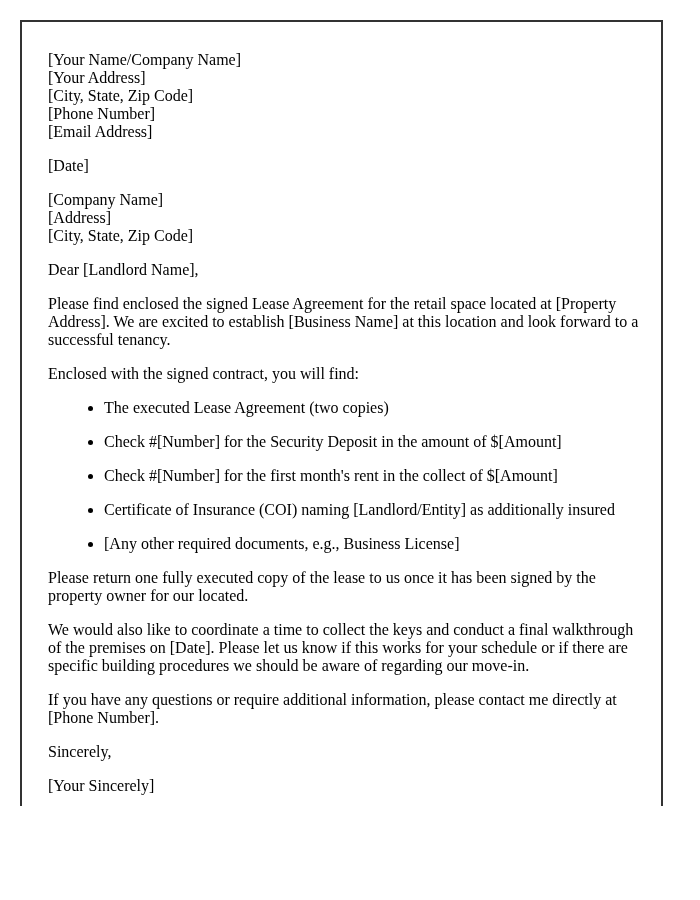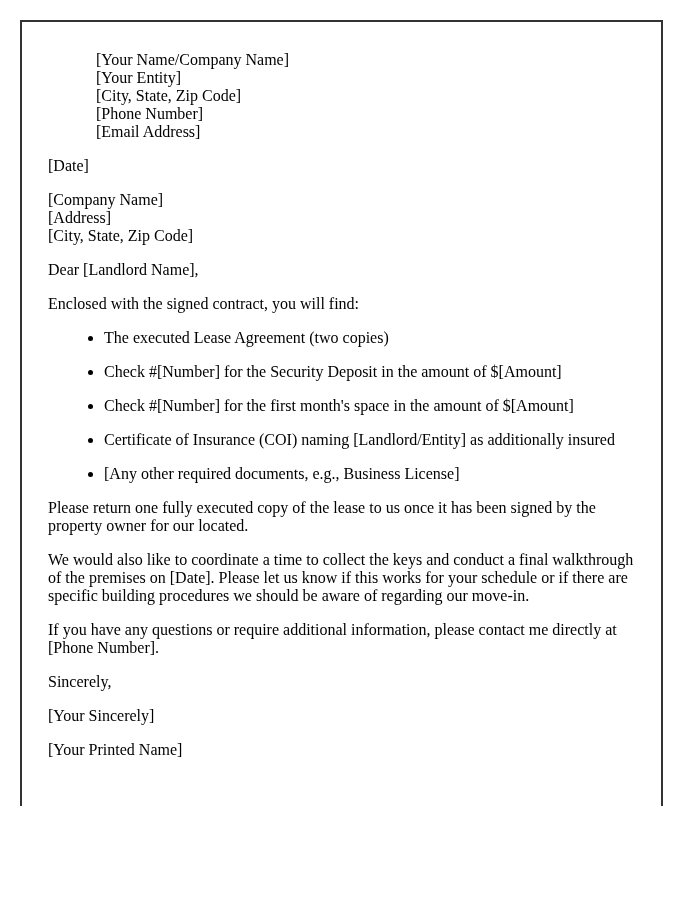--- a/index.html
+++ b/index.html
@@ -32,21 +32,20 @@
     font-size: 16px;
     line-height: 18px;
     color: #000000;
     background: #ffffff;
   }
   .letter p {
     margin: 16px 0;
   }
   .letter p:first-child {
     margin-top: 0;
-    margin-left: 48px;
   }
   .letter ul {
     margin: 16px 0;
     padding: 0 0 0 40px;
     list-style-type: disc;
   }
   .letter li {
     margin: 16px;
     padding: 0;
   }
@@ -58,44 +57,45 @@
   }
 </style>
 </head>
 <body>
 
 <div class="letter-clip">
   <div class="letter">
 
     <p>
       <span class="line">[Your Name/Company Name]</span>
-      <span class="line">[Your Entity]</span>
+      <span class="line">[Your Address]</span>
       <span class="line">[City, State, Zip Code]</span>
       <span class="line">[Phone Number]</span>
       <span class="line">[Email Address]</span>
     </p>
 
     <p>[Date]</p>
 
     <p>
       <span class="line">[Company Name]</span>
       <span class="line">[Address]</span>
       <span class="line">[City, State, Zip Code]</span>
     </p>
 
 
     <p>Dear [Landlord Name],</p>
 
+    <p>Please find enclosed the signed Lease Agreement for the retail space located at [Property Address]. We are excited to establish [Business Name] at this location and look forward to a successful tenancy.</p>
 
     <p>Enclosed with the signed contract, you will find:</p>
 
     <ul>
       <li>The executed Lease Agreement (two copies)</li>
       <li>Check #[Number] for the Security Deposit in the amount of $[Amount]</li>
-      <li>Check #[Number] for the first month's space in the amount of $[Amount]</li>
+      <li>Check #[Number] for the first month's rent in the collect of $[Amount]</li>
       <li>Certificate of Insurance (COI) naming [Landlord/Entity] as additionally insured</li>
       <li>[Any other required documents, e.g., Business License]</li>
     </ul>
 
     <p>Please return one fully executed copy of the lease to us once it has been signed by the property owner for our located.</p>
 
     <p>We would also like to coordinate a time to collect the keys and conduct a final walkthrough of the premises on [Date]. Please let us know if this works for your schedule or if there are specific building procedures we should be aware of regarding our move-in.</p>
 
     <p>If you have any questions or require additional information, please contact me directly at [Phone Number].</p>
 

